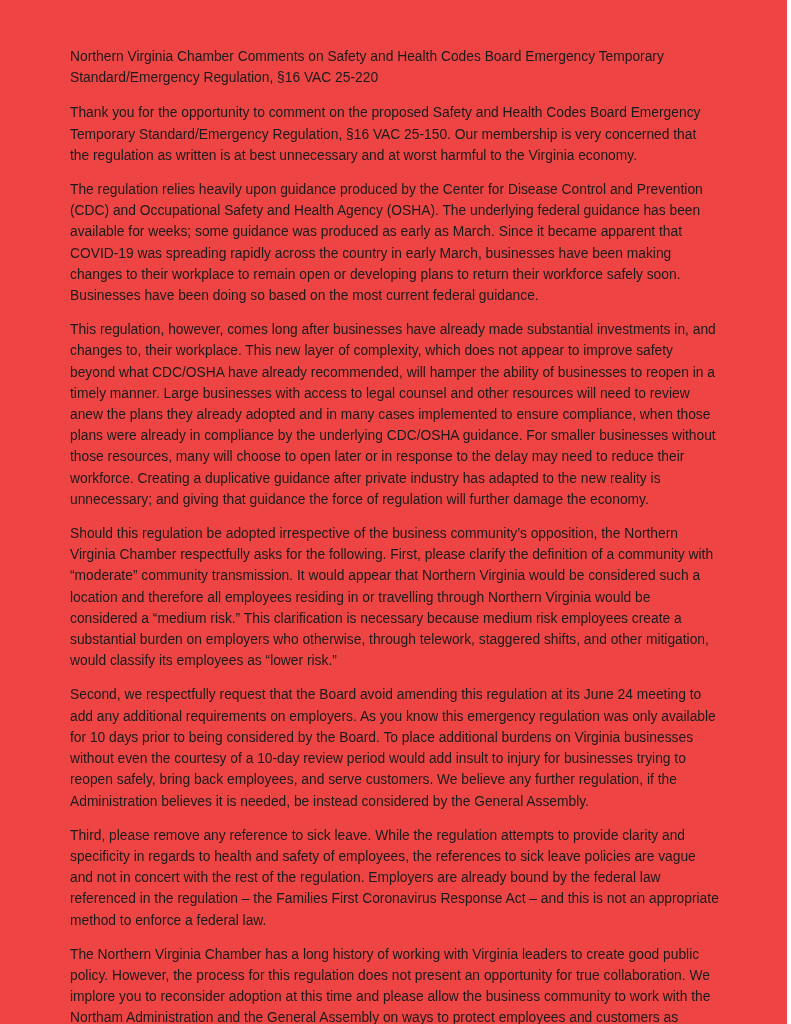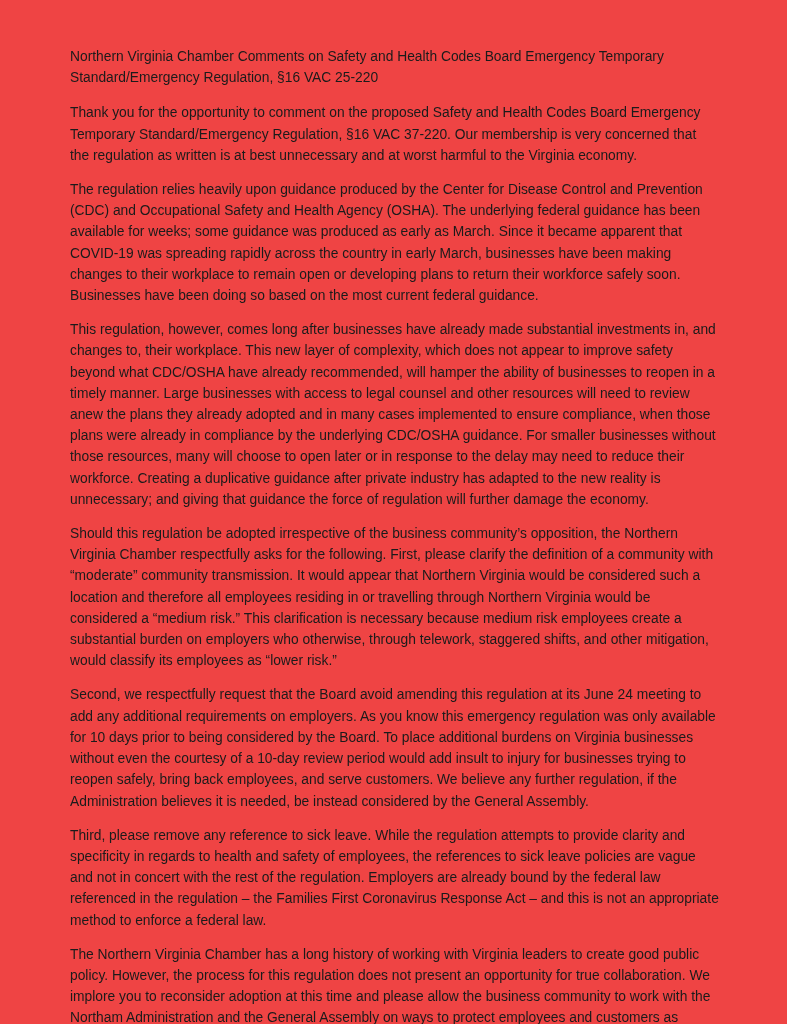--- a/index.html
+++ b/index.html
@@ -26,21 +26,21 @@
   }
   .title {
     margin-bottom: 14px;
   }
 </style>
 </head>
 <body>
 
 <div class="page">
   <p class="para title">Northern Virginia Chamber Comments on Safety and Health Codes Board Emergency Temporary Standard/Emergency Regulation, §16 VAC 25-220</p>
-  <p class="para">Thank you for the opportunity to comment on the proposed Safety and Health Codes Board Emergency Temporary Standard/Emergency Regulation, §16 VAC 37-220. Our membership is very concerned that the regulation as written is at best unnecessary and at worst harmful to the Virginia economy.</p>
+  <p class="para">Thank you for the opportunity to comment on the proposed Safety and Health Codes Board Emergency Temporary Standard/Emergency Regulation, §16 VAC 25-150. Our membership is very concerned that the regulation as written is at best unnecessary and at worst harmful to the Virginia economy.</p>
   <p class="para">The regulation relies heavily upon guidance produced by the Center for Disease Control and Prevention (CDC) and Occupational Safety and Health Agency (OSHA). The underlying federal guidance has been available for weeks; some guidance was produced as early as March. Since it became apparent that COVID-19 was spreading rapidly across the country in early March, businesses have been making changes to their workplace to remain open or developing plans to return their workforce safely soon. Businesses have been doing so based on the most current federal guidance.</p>
   <p class="para">This regulation, however, comes long after businesses have already made substantial investments in, and changes to, their workplace. This new layer of complexity, which does not appear to improve safety beyond what CDC/OSHA have already recommended, will hamper the ability of businesses to reopen in a timely manner. Large businesses with access to legal counsel and other resources will need to review anew the plans they already adopted and in many cases implemented to ensure compliance, when those plans were already in compliance by the underlying CDC/OSHA guidance. For smaller businesses without those resources, many will choose to open later or in response to the delay may need to reduce their workforce. Creating a duplicative guidance after private industry has adapted to the new reality is unnecessary; and giving that guidance the force of regulation will further damage the economy.</p>
   <p class="para">Should this regulation be adopted irrespective of the business community’s opposition, the Northern Virginia Chamber respectfully asks for the following.  First, please clarify the definition of a community with “moderate” community transmission. It would appear that Northern Virginia would be considered such a location and therefore all employees residing in or travelling through Northern Virginia would be considered a “medium risk.” This clarification is necessary because medium risk employees create a substantial burden on employers who otherwise, through telework, staggered shifts, and other mitigation, would classify its employees as “lower risk.”</p>
   <p class="para">Second, we respectfully request that the Board avoid amending this regulation at its June 24 meeting to add any additional requirements on employers. As you know this emergency regulation was only available for 10 days prior to being considered by the Board. To place additional burdens on Virginia businesses without even the courtesy of a 10-day review period would add insult to injury for businesses trying to reopen safely, bring back employees, and serve customers. We believe any further regulation, if the Administration believes it is needed, be instead considered by the General Assembly.</p>
   <p class="para">Third, please remove any reference to sick leave. While the regulation attempts to provide clarity and specificity in regards to health and safety of employees, the references to sick leave policies are vague and not in concert with the rest of the regulation. Employers are already bound by the federal law referenced in the regulation – the Families First Coronavirus Response Act – and this is not an appropriate method to enforce a federal law.</p>
   <p class="para">The Northern Virginia Chamber has a long history of working with Virginia leaders to create good public policy. However, the process for this regulation does not present an opportunity for true collaboration. We implore you to reconsider adoption at this time and please allow the business community to work with the Northam Administration and the General Assembly on ways to protect employees and customers as Virginia continues to reopen its economy safely. Thank you.</p>
 
 </div>
 
 </body></html>

